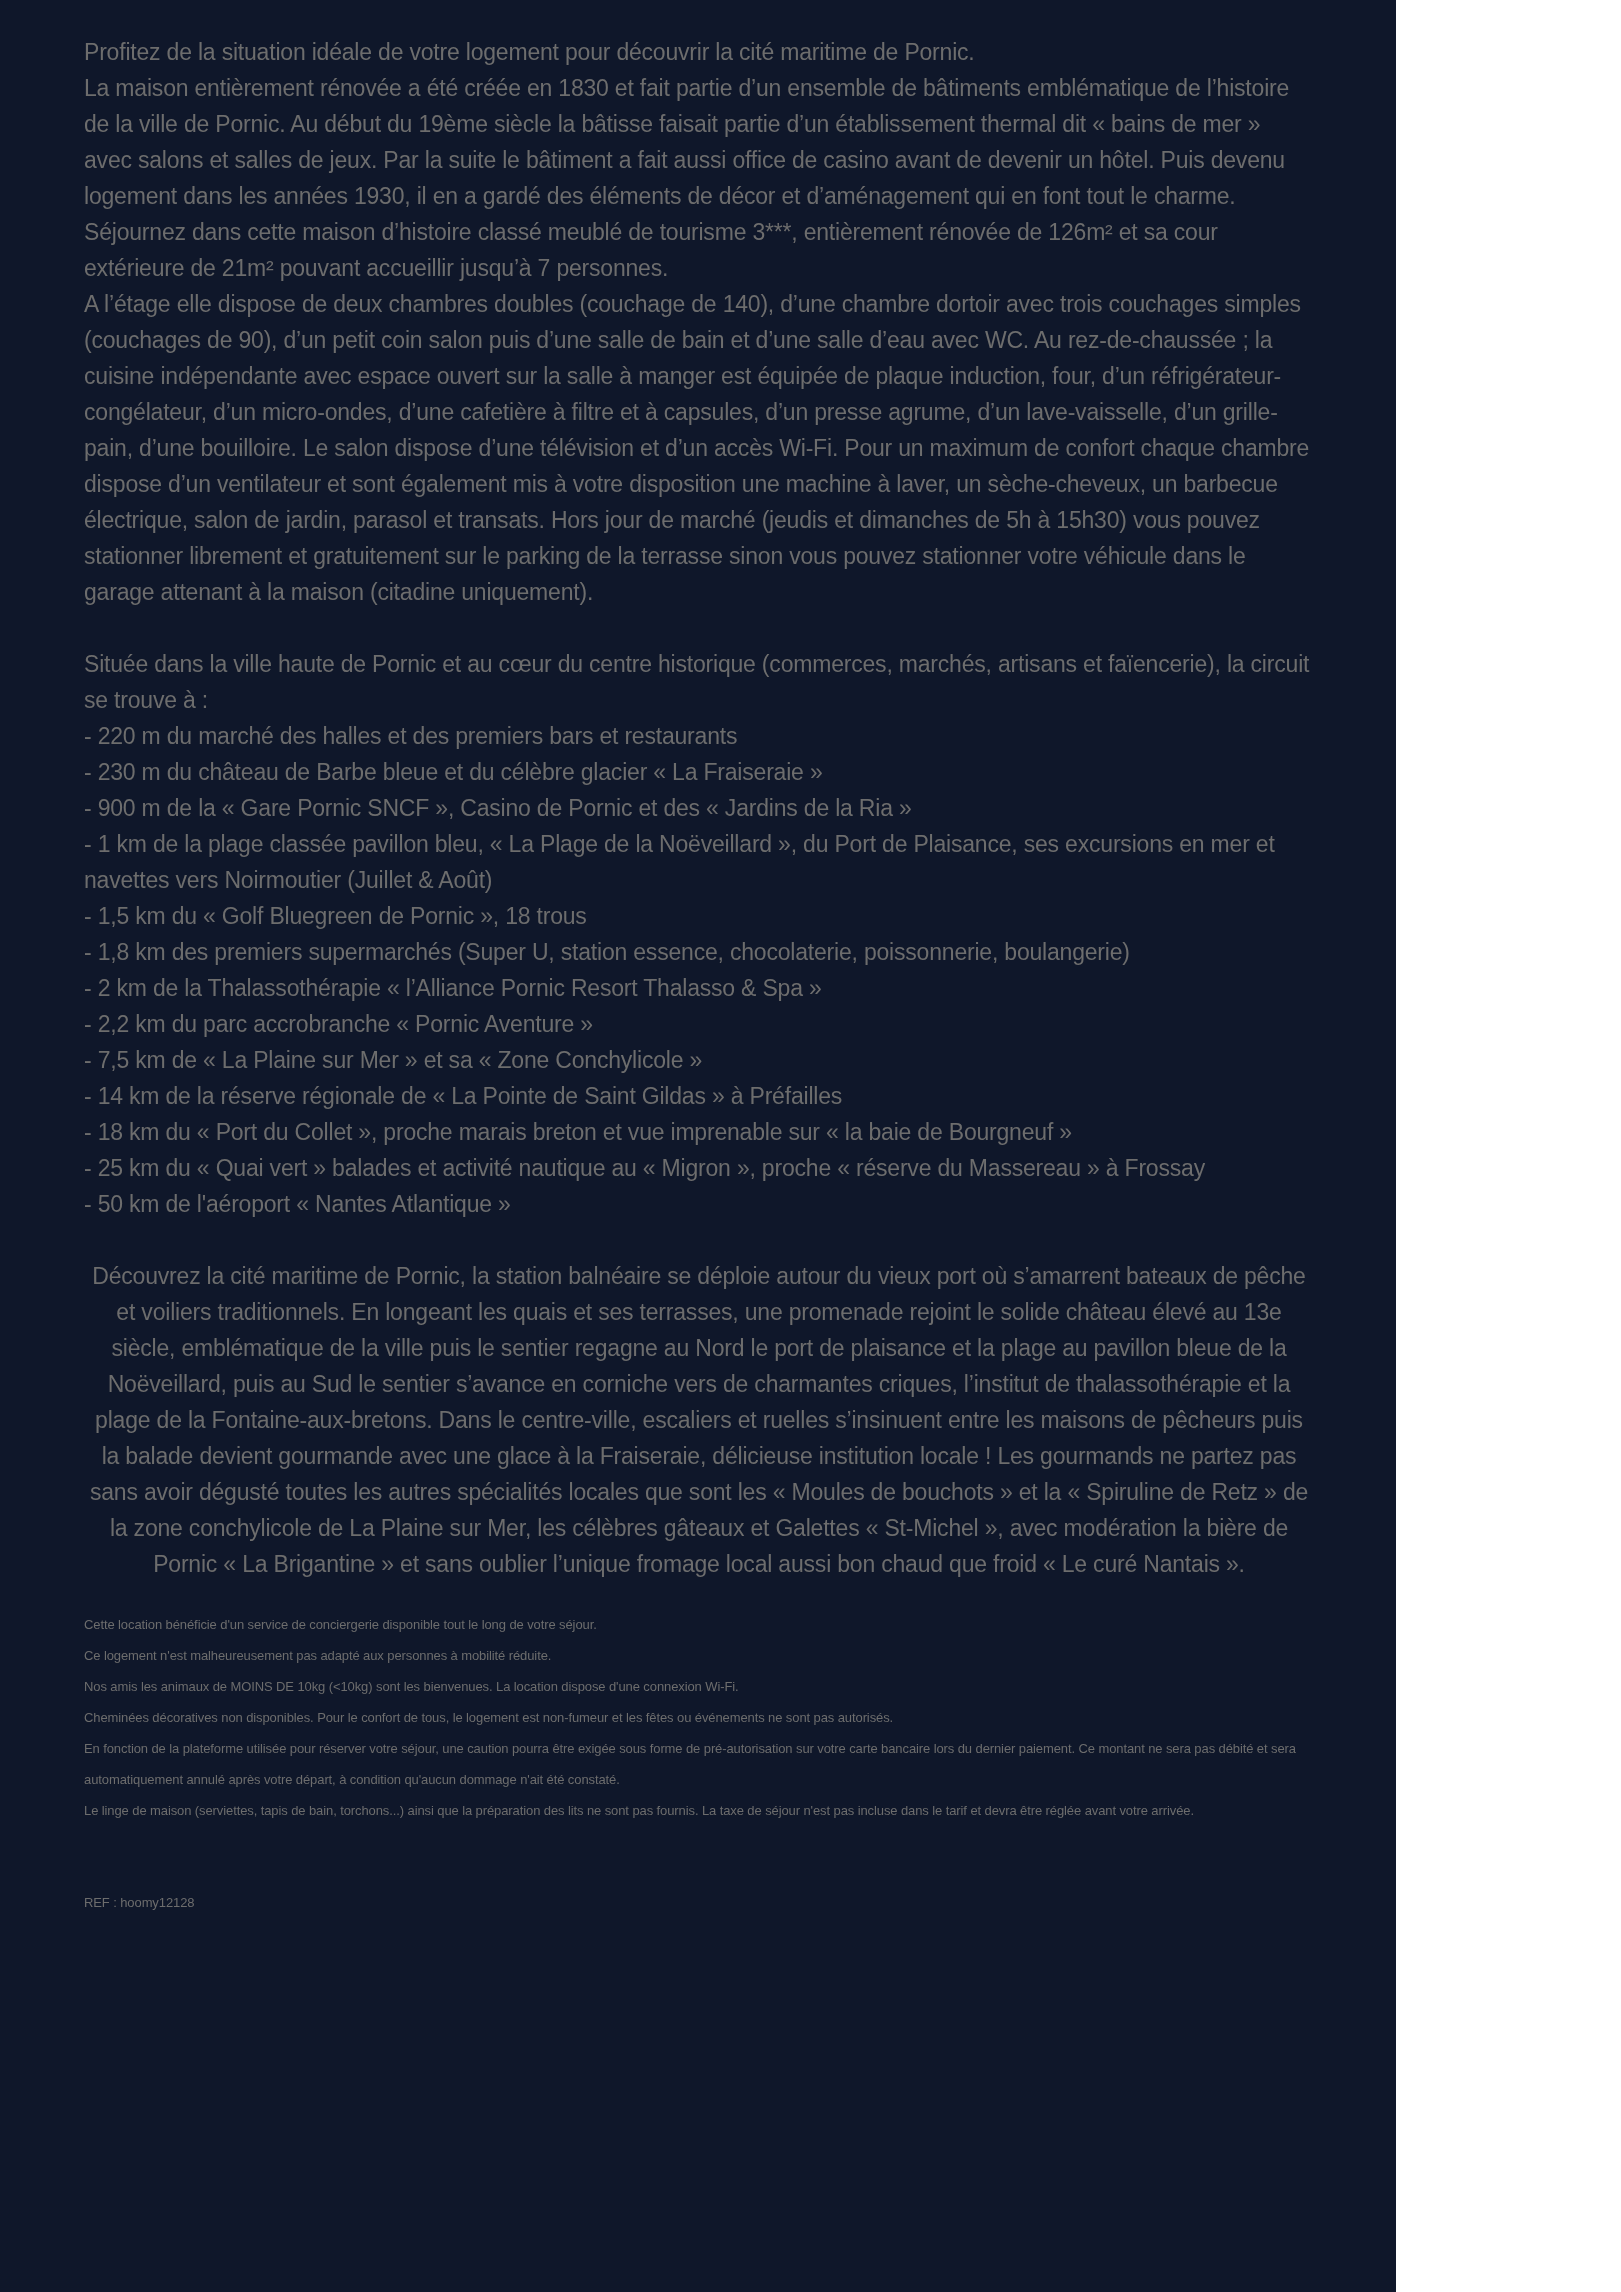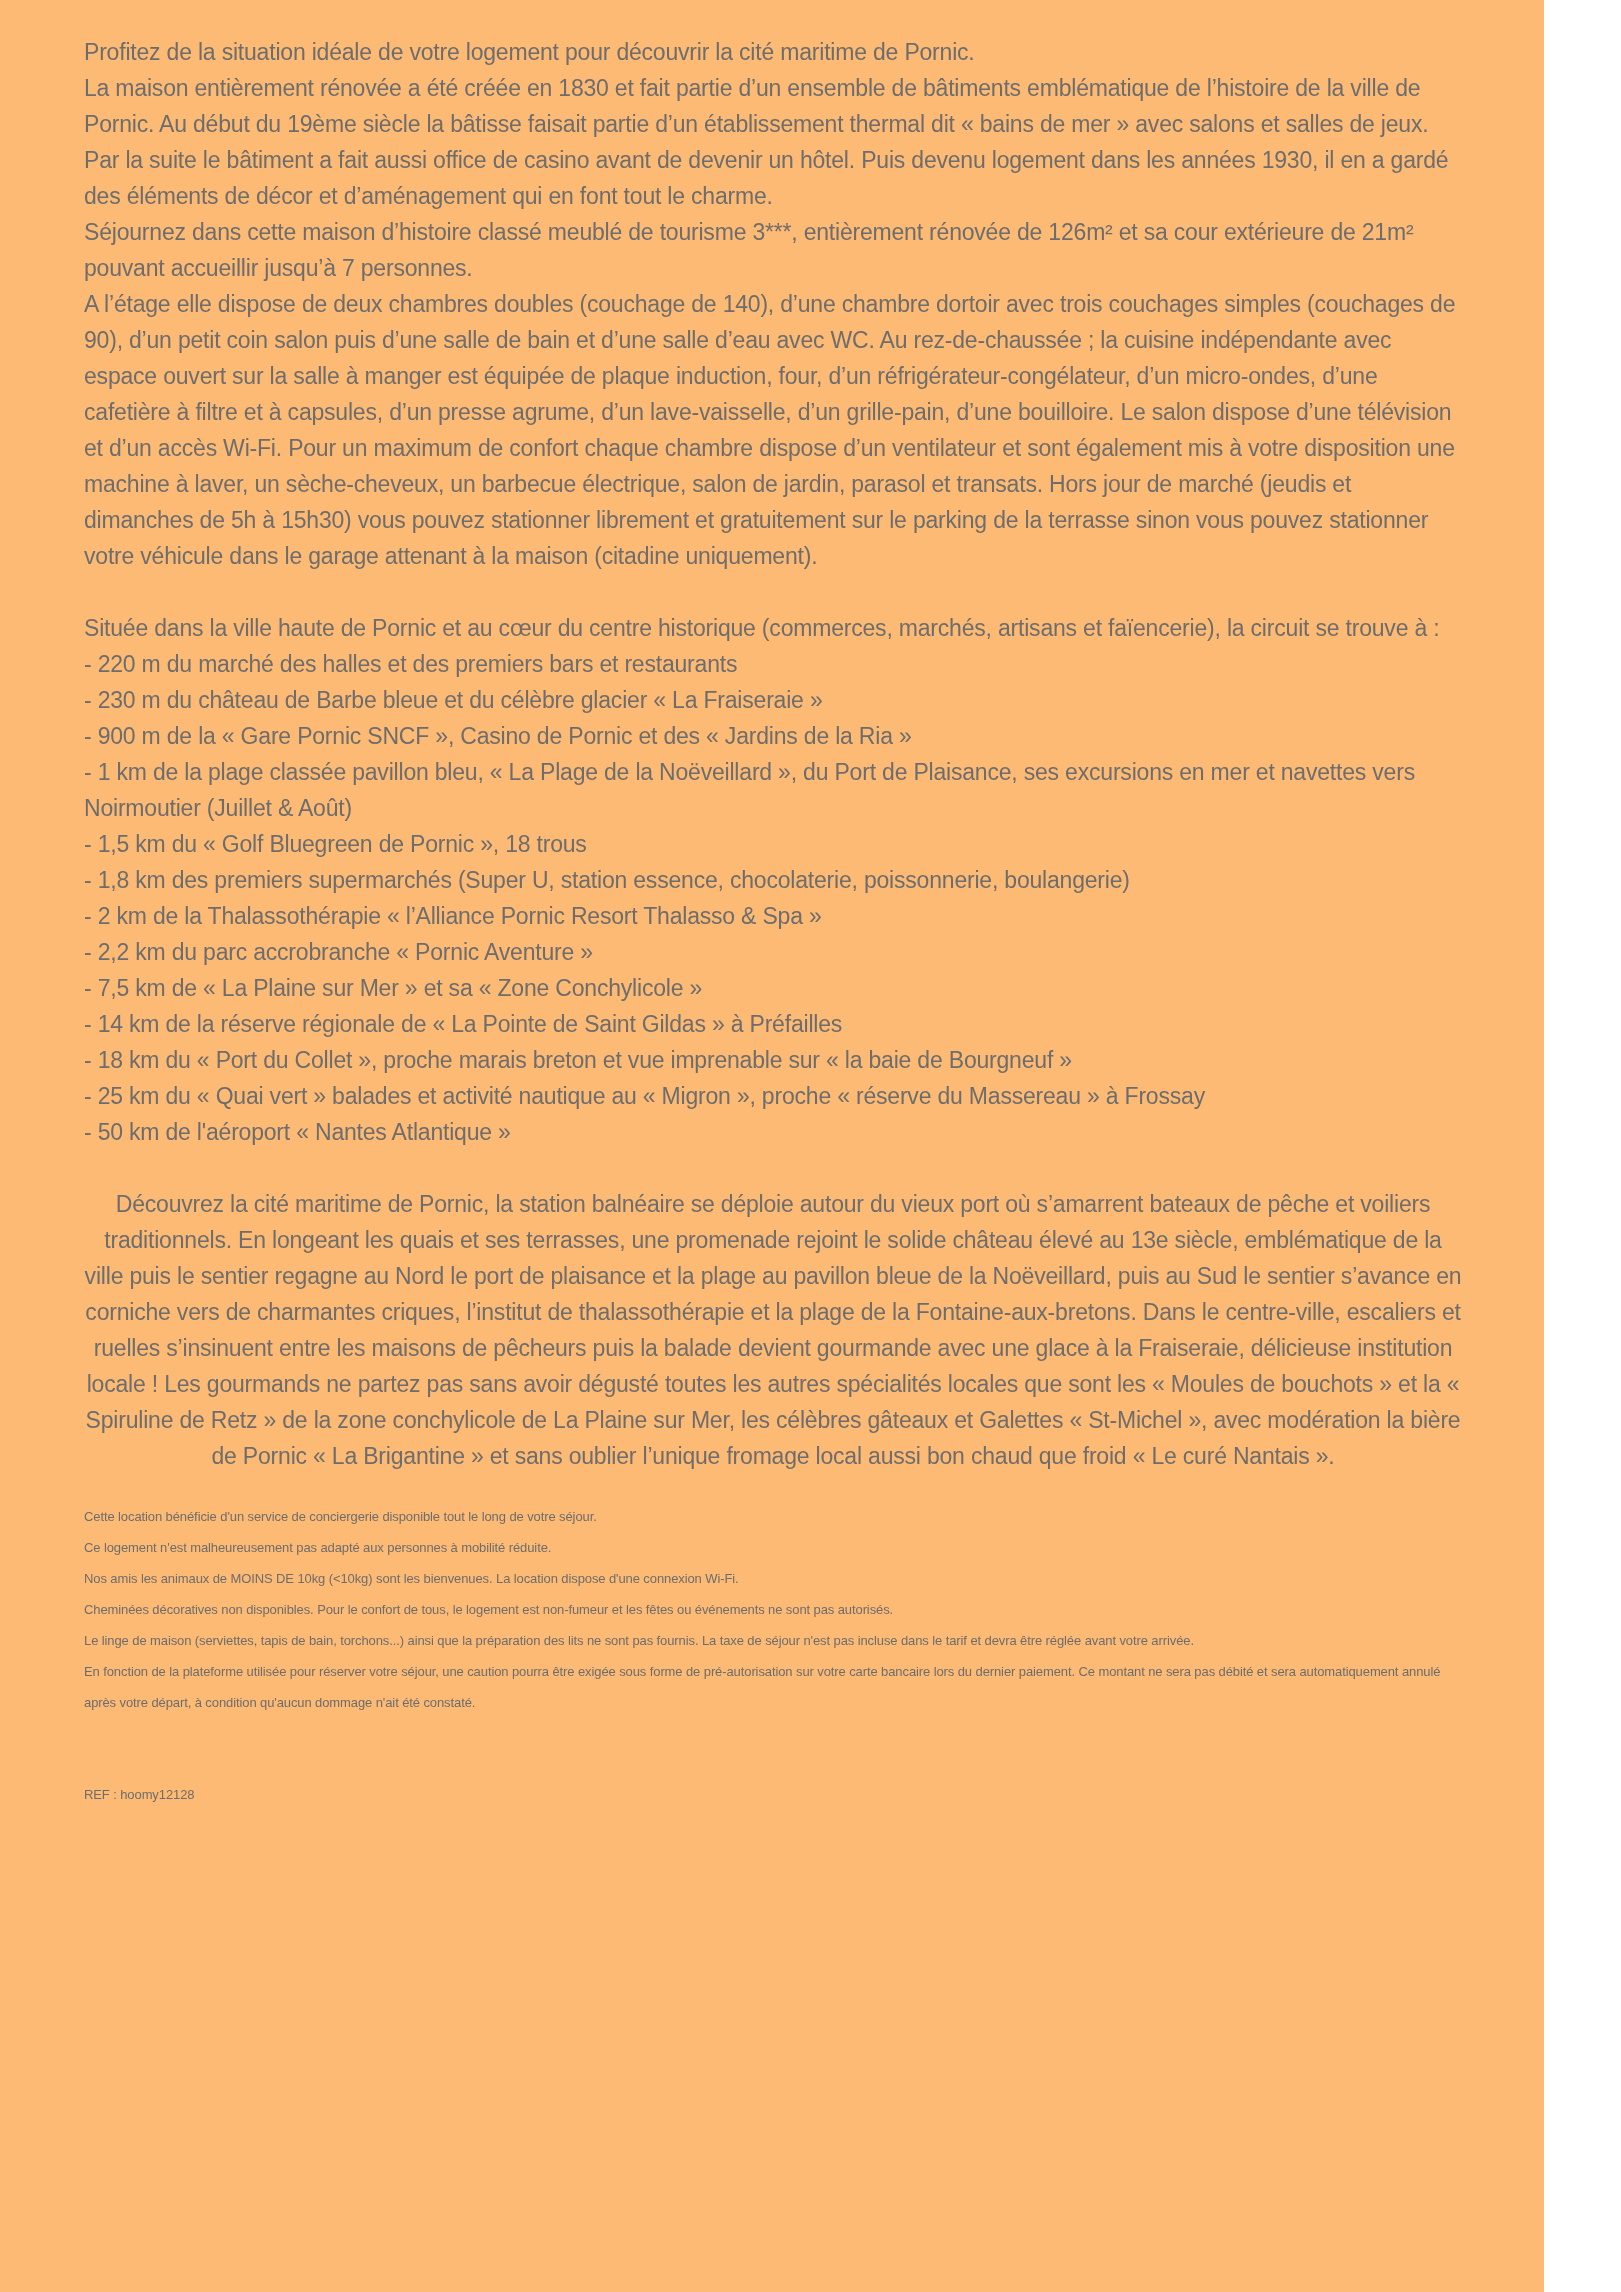--- a/index.html
+++ b/index.html
@@ -2,25 +2,25 @@
 <html lang="fr" style="font-size:14.3px"><head>
 <meta charset="utf-8">
 <title>Description du logement</title>
 <style>
   html, body {
     margin: 0;
     padding: 0;
     background: #ffffff;
   }
   .doc {
-    width: 1544px;
+    width: 1396px;
     min-height: 2293px;
     box-sizing: border-box;
     padding: 34px 82px 36px 84px;
-    background: #fdba74;
+    background: #0f172a;
     font-family: "Liberation Sans", "DejaVu Sans", sans-serif;
     color: #6d6d6d;
   }
   .main-text {
     font-size: 23px;
     line-height: 36px;
     letter-spacing: -0.2px;
   }
   .small-text {
     font-size: 13px;
@@ -75,22 +75,22 @@
 
   <div class="block-tight main-text content-width">
     <p>Découvrez la cité maritime de Pornic, la station balnéaire se déploie autour du vieux port où s’amarrent bateaux de pêche et voiliers traditionnels. En longeant les quais et ses terrasses, une promenade rejoint le solide château élevé au 13e siècle, emblématique de la ville puis le sentier regagne au Nord le port de plaisance et la plage au pavillon bleue de la Noëveillard, puis au Sud le sentier s’avance en corniche vers de charmantes criques, l’institut de thalassothérapie et la plage de la Fontaine-aux-bretons. Dans le centre-ville, escaliers et ruelles s’insinuent entre les maisons de pêcheurs puis la balade devient gourmande avec une glace à la Fraiseraie, délicieuse institution locale ! Les gourmands ne partez pas sans avoir dégusté toutes les autres spécialités locales que sont les « Moules de bouchots » et la « Spiruline de Retz » de la zone conchylicole de La Plaine sur Mer, les célèbres gâteaux et Galettes « St-Michel », avec modération la bière de Pornic « La Brigantine » et sans oublier l’unique fromage local aussi bon chaud que froid « Le curé Nantais ».</p>
   </div>
 
   <div class="small-text content-width">
     <p>Cette location bénéficie d'un service de conciergerie disponible tout le long de votre séjour.</p>
     <p>Ce logement n'est malheureusement pas adapté aux personnes à mobilité réduite.</p>
     <p>Nos amis les animaux de MOINS DE 10kg (&lt;10kg) sont les bienvenues. La location dispose d'une connexion Wi-Fi.</p>
     <p>Cheminées décoratives non disponibles. Pour le confort de tous, le logement est non-fumeur et les fêtes ou événements ne sont pas autorisés.</p>
+    <p>En fonction de la plateforme utilisée pour réserver votre séjour, une caution pourra être exigée sous forme de pré-autorisation sur votre carte bancaire lors du dernier paiement. Ce montant ne sera pas débité et sera automatiquement annulé après votre départ, à condition qu'aucun dommage n'ait été constaté.</p>
     <p>Le linge de maison (serviettes, tapis de bain, torchons...) ainsi que la préparation des lits ne sont pas fournis. La taxe de séjour n'est pas incluse dans le tarif et devra être réglée avant votre arrivée.</p>
-    <p>En fonction de la plateforme utilisée pour réserver votre séjour, une caution pourra être exigée sous forme de pré-autorisation sur votre carte bancaire lors du dernier paiement. Ce montant ne sera pas débité et sera automatiquement annulé après votre départ, à condition qu'aucun dommage n'ait été constaté.</p>
   </div>
 
   <div class="ref-block small-text content-width">
     <p>REF : hoomy12128</p>
   </div>
 
 </div>
 
 
 </body></html>

